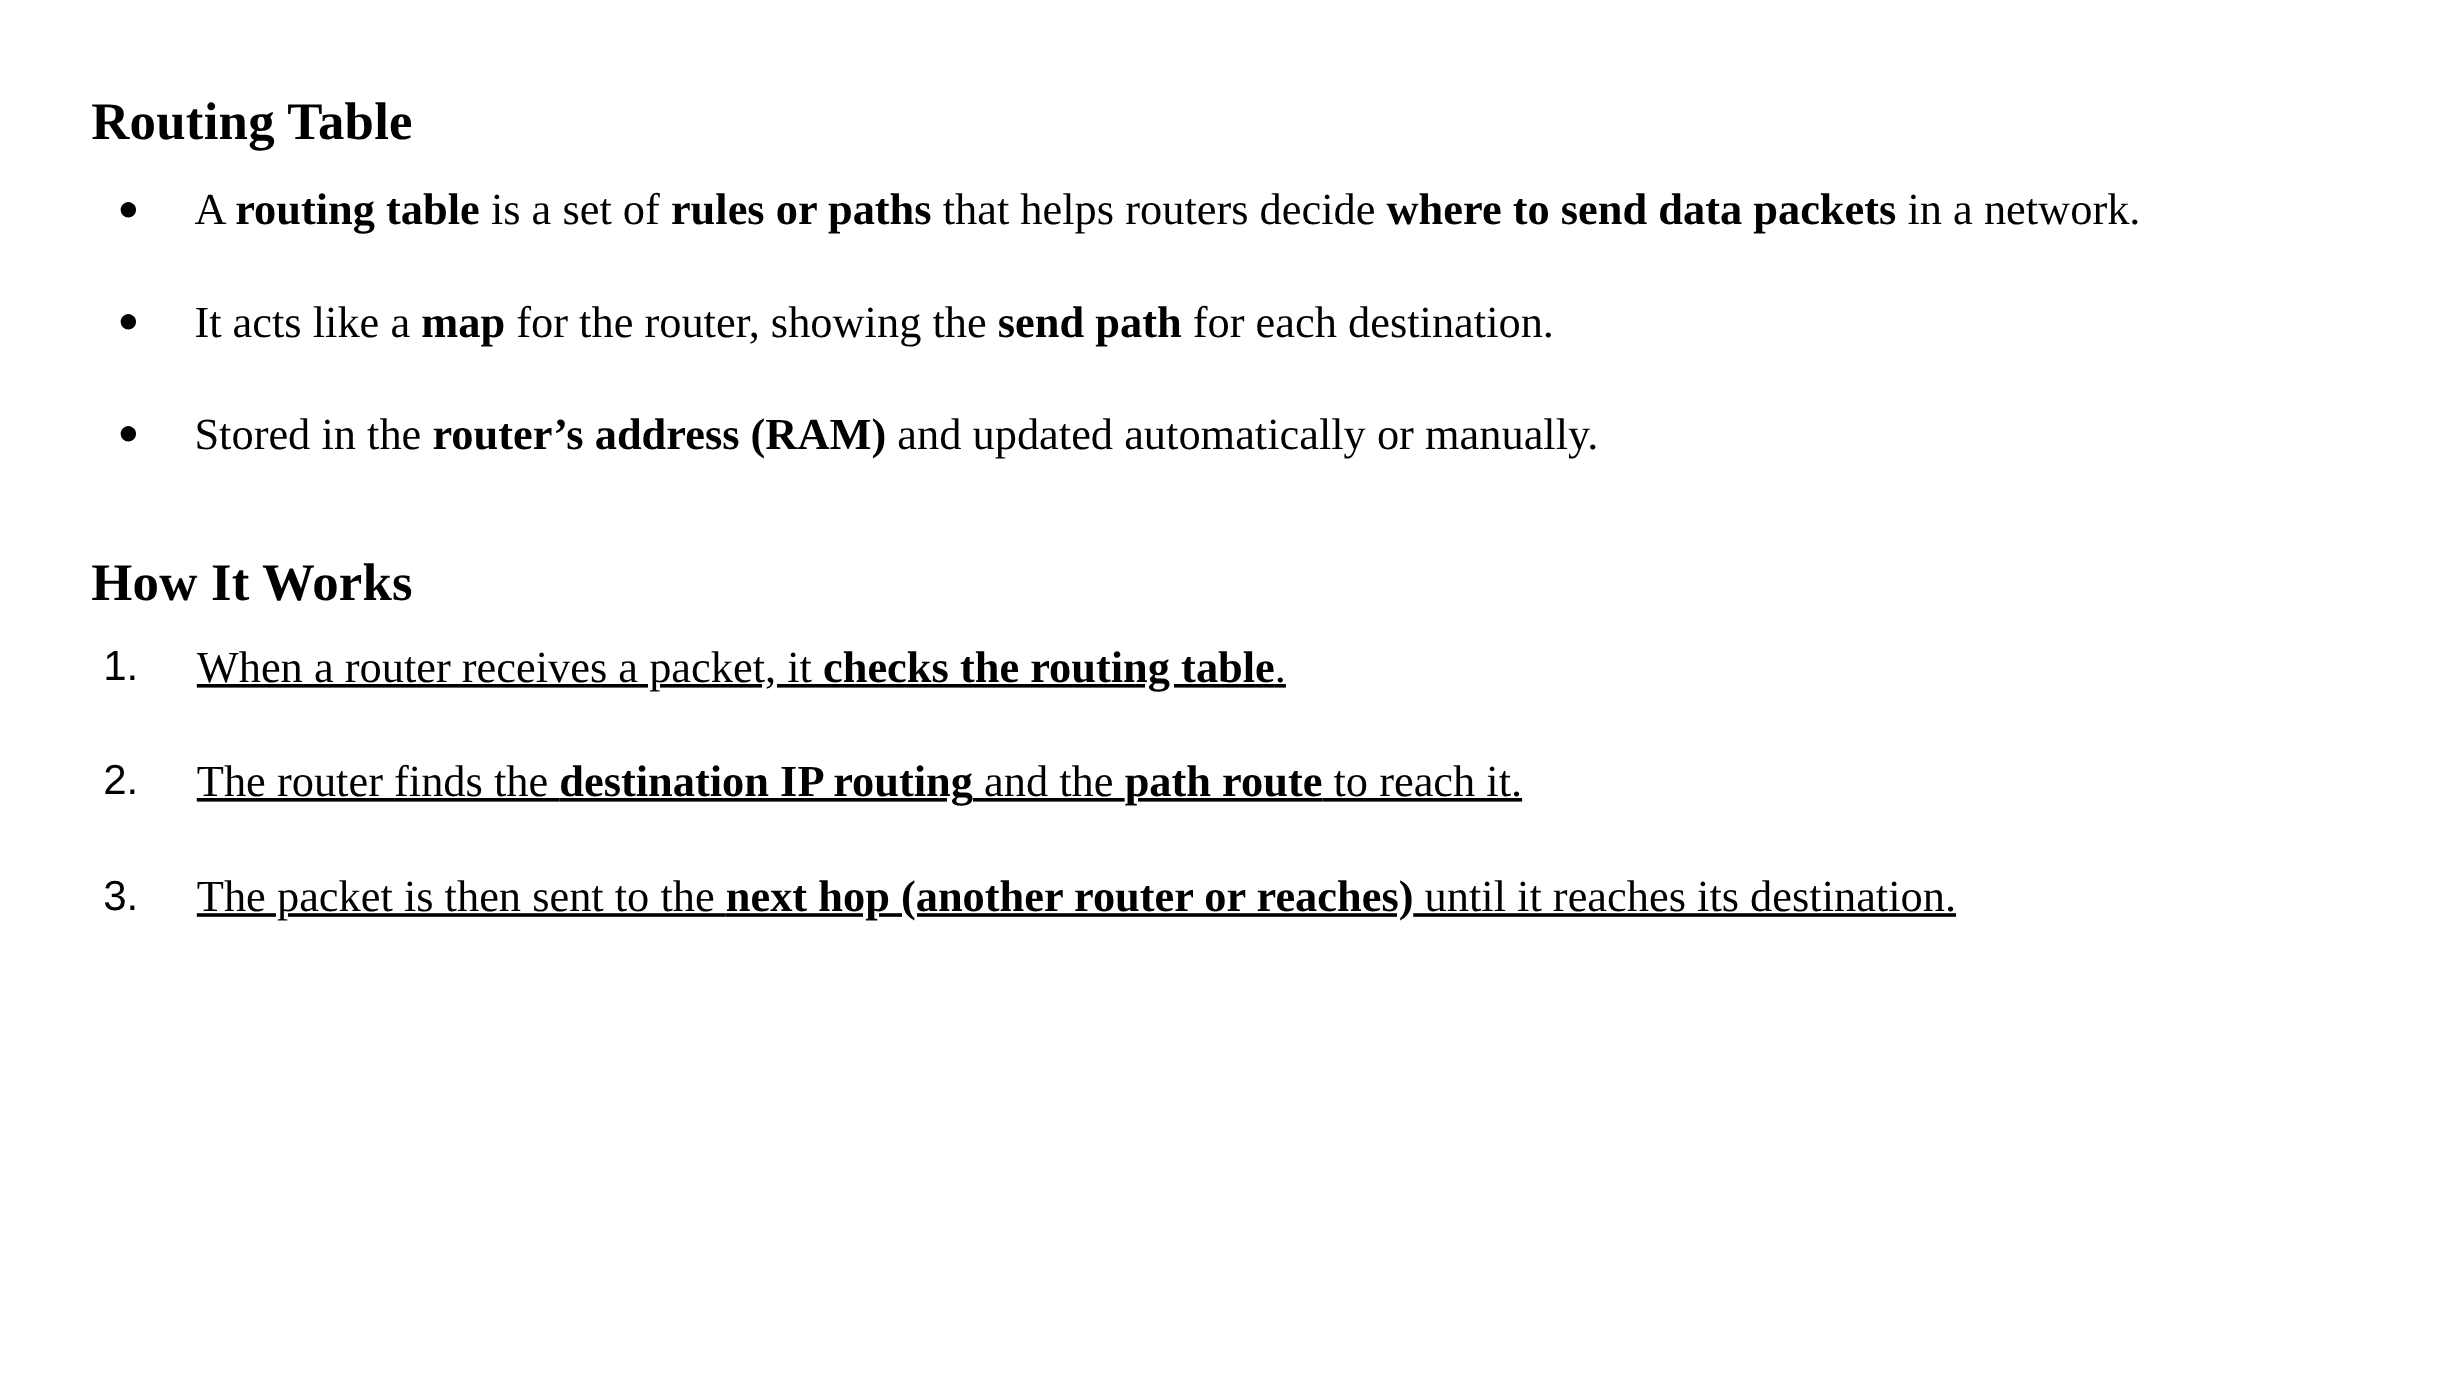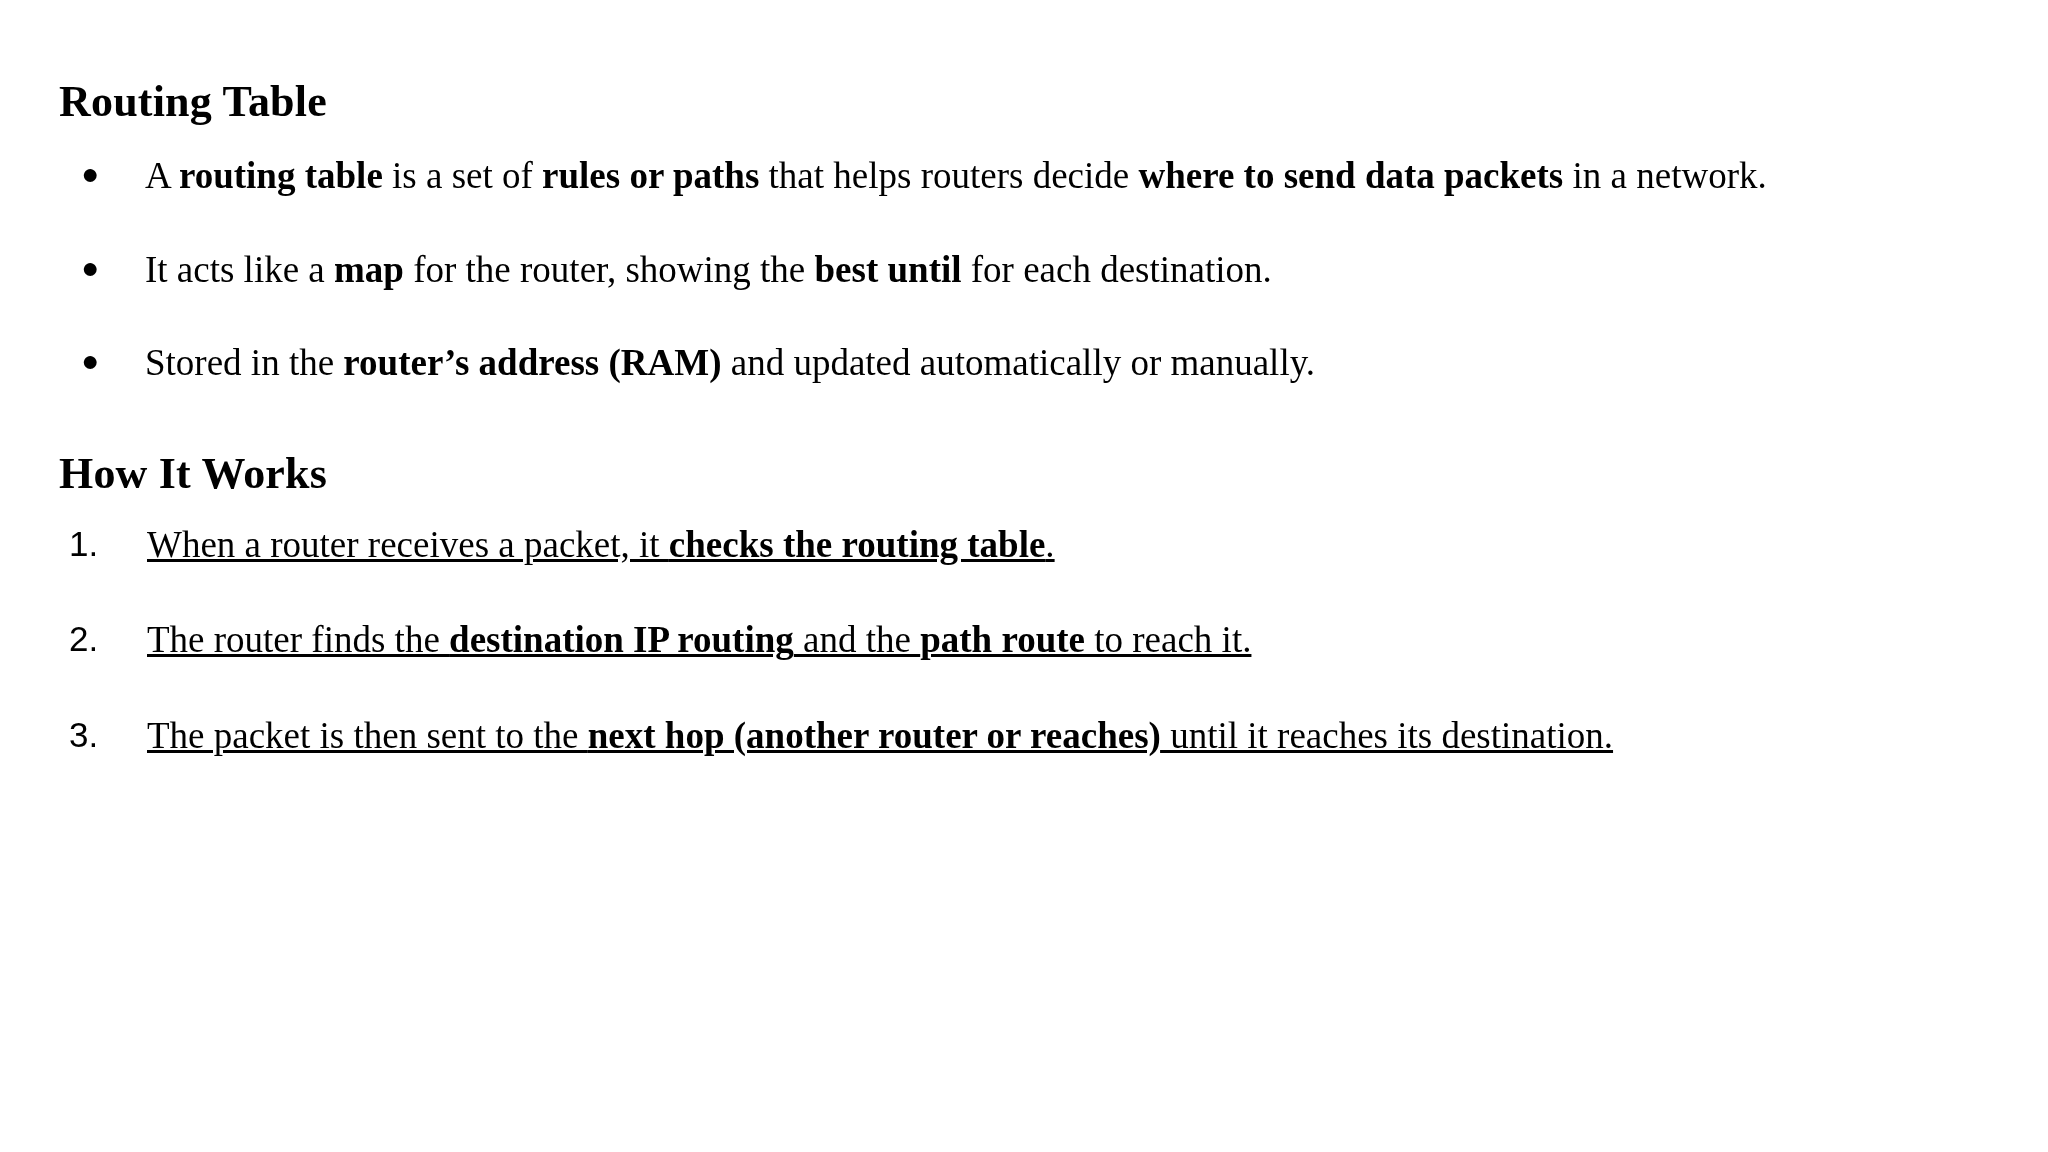--- a/index.html
+++ b/index.html
@@ -14,37 +14,37 @@
     font-family: "Liberation Serif", "DejaVu Serif", serif;
     color: #000000;
     overflow: hidden;
   }
   .page {
     position: relative;
     width: 2048px;
     height: 1152px;
     background: #ffffff;
     box-sizing: border-box;
-    padding: 62px 70px 0 59px;
+    padding: 62px 70px 0 76px;
   }
   .section-heading {
     font-family: "Liberation Serif", "DejaVu Serif", serif;
     font-weight: bold;
     font-size: 44px;
     line-height: 1.1;
     letter-spacing: 0.2px;
     margin: 0;
     padding: 0;
   }
   .heading-routing {
     margin-top: 16px;
     margin-bottom: 26px;
   }
   .heading-howitworks {
-    margin-top: 4px;
+    margin-top: 16px;
     margin-bottom: 22px;
   }
   .bullet-list {
     list-style: none;
     margin: 0;
     padding: 0;
   }
   .bullet-item {
     display: flex;
     align-items: flex-start;
@@ -112,21 +112,21 @@
 
   <h2 class="section-heading heading-routing">Routing Table</h2>
 
   <ul class="bullet-list">
     <li class="bullet-item">
       <span class="bullet-marker">●</span>
       <span class="bullet-text">A <b>routing table</b> is a set of <b>rules or paths</b> that helps routers decide <b>where to send data packets</b> in a network.</span>
     </li>
     <li class="bullet-item">
       <span class="bullet-marker">●</span>
-      <span class="bullet-text">It acts like a <b>map</b> for the router, showing the <b>best until</b> for each destination.</span>
+      <span class="bullet-text">It acts like a <b>map</b> for the router, showing the <b>send path</b> for each destination.</span>
     </li>
     <li class="bullet-item">
       <span class="bullet-marker">●</span>
       <span class="bullet-text">Stored in the <b>router’s address (RAM)</b> and updated automatically or manually.</span>
     </li>
   </ul>
 
   <div class="spacer-between-sections"></div>
 
   <h2 class="section-heading heading-howitworks">How It Works</h2>

